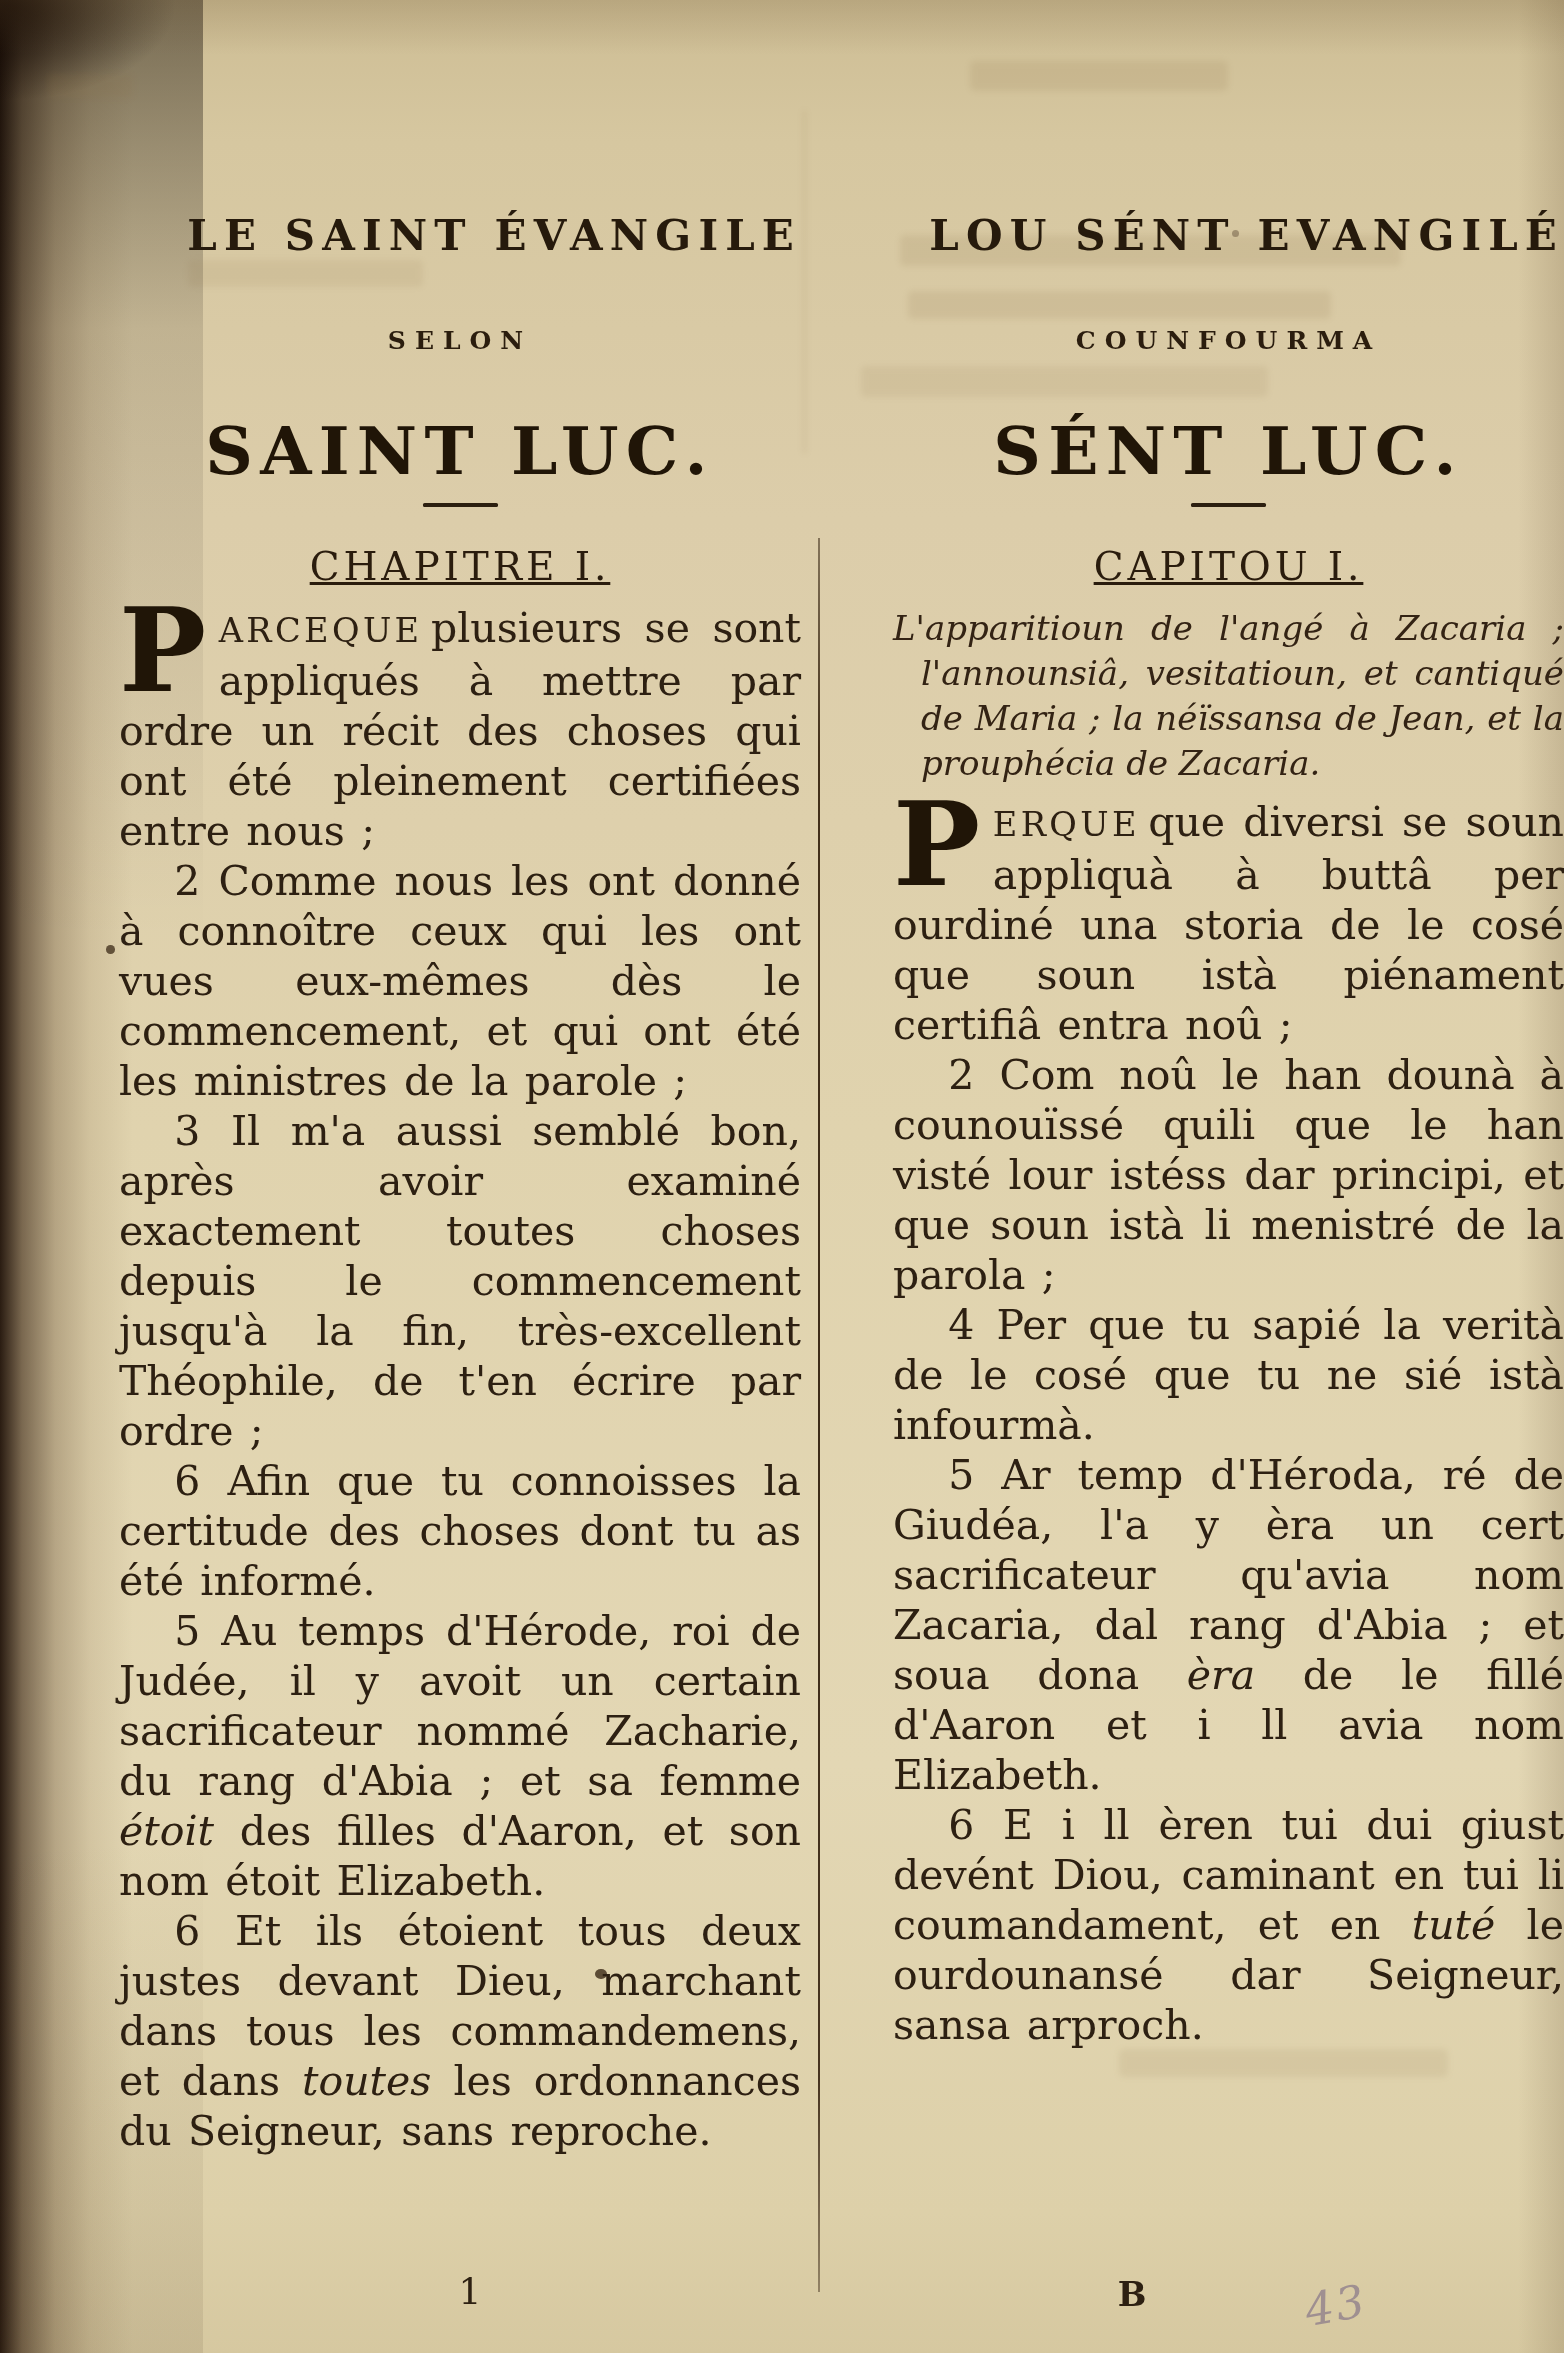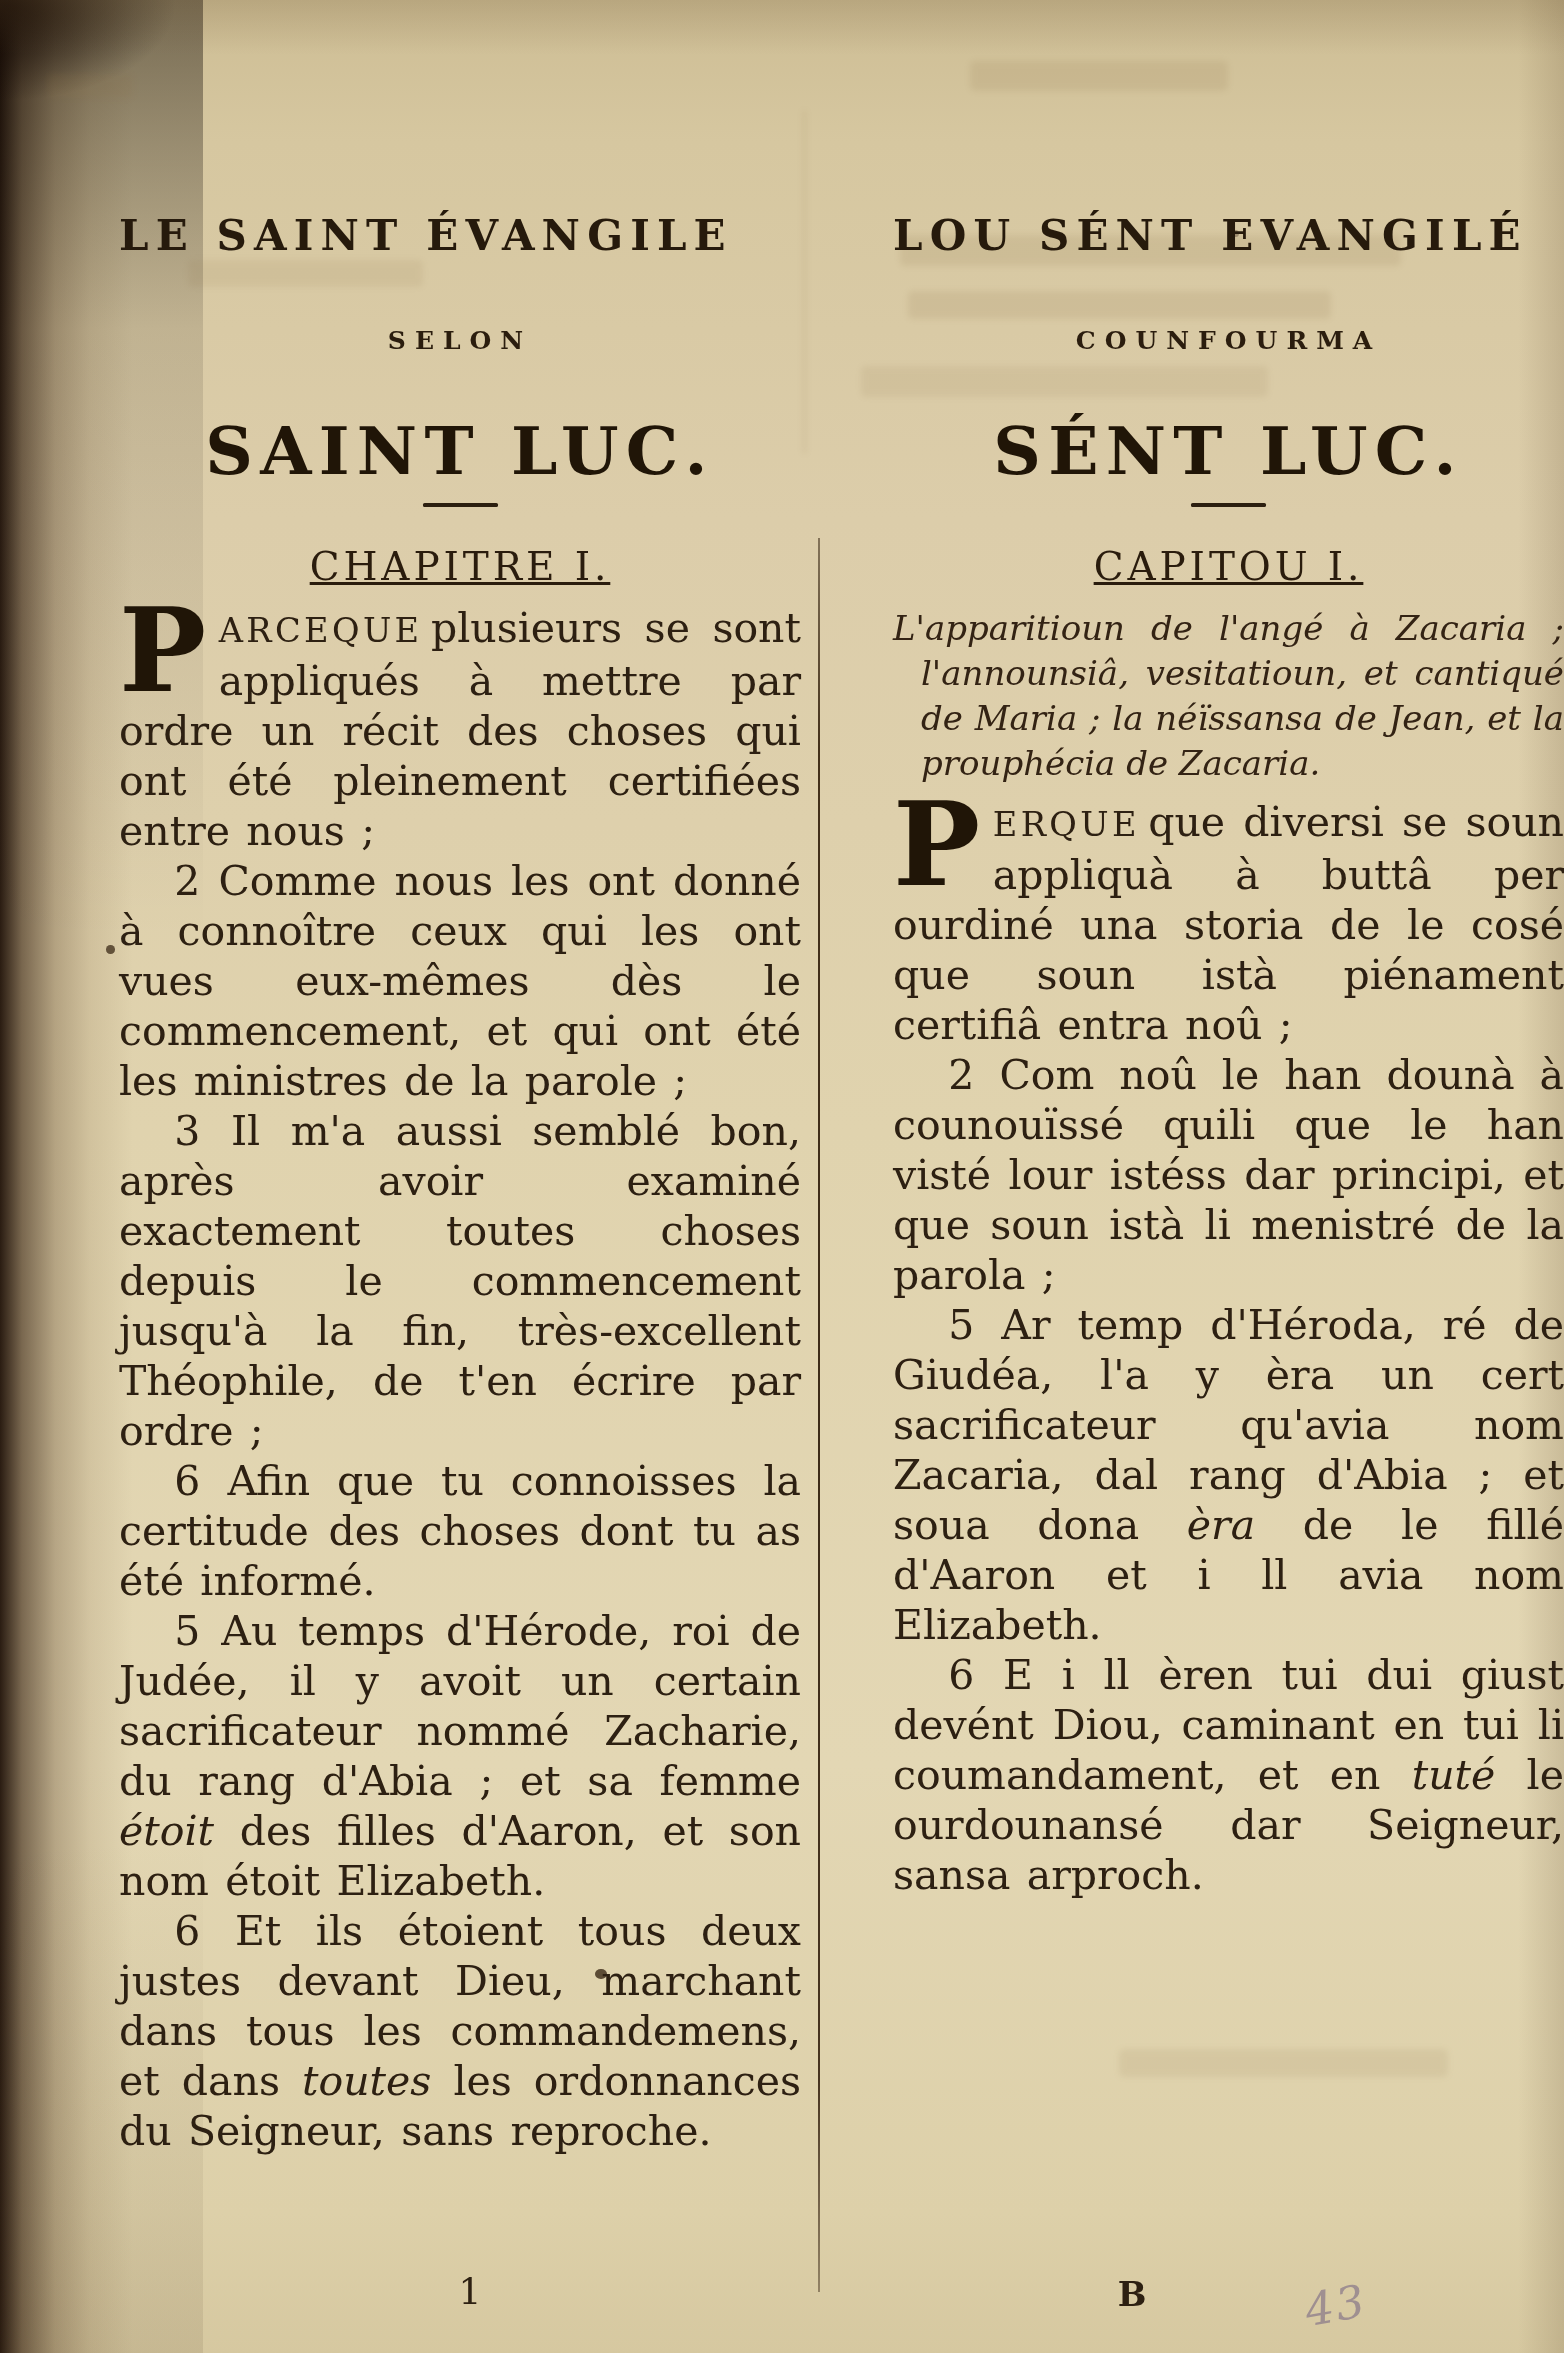--- a/index.html
+++ b/index.html
@@ -40,21 +40,21 @@
   .dot{position:absolute;border-radius:50%;background:#3b2917;}
   
   .column-divider{
     position:absolute;left:818px;top:538px;width:2.3px;height:1754px;
     background:linear-gradient(180deg,rgba(58,40,22,.55),#43301a 12%,#3c2b18 55%,#473420 88%,rgba(58,40,22,.45));
   }
   
   .col{position:absolute;top:0;}
   .col-left{left:119px;width:682px;}
   .col-right{left:848px;width:671px;margin-left:45px;}
-  .title-main{margin:211px 0 0;text-align:left;font-size:42px;line-height:1.2;
+  .title-main{margin:211px 0 0;text-align:right;font-size:42px;line-height:1.2;
     font-weight:bold;letter-spacing:.17em;color:#261a0c;}
   .title-sub{margin:64px 0 0;text-align:center;font-size:25px;line-height:1.25;
     font-weight:bold;letter-spacing:.36em;color:#2b1d0e;}
   .title-big{margin:56px 0 0;text-align:center;font-size:66px;line-height:1.18;
     font-weight:bold;letter-spacing:.11em;color:#201507;}
   .title-rule{margin:12.5px auto 0;width:75px;height:3.9px;background:#2c1f10;border-radius:1.6px;}
   .chapter-heading{margin:36px 0 0;text-align:center;font-size:39px;line-height:1.25;
     letter-spacing:.10em;color:#2a1c0d;text-decoration:underline;}
   .chapter-summary{margin:14px 0 0;font-style:italic;font-size:34px;line-height:45px;
     text-align:justify;color:#332314;padding-left:28px;text-indent:-28px;}
@@ -120,20 +120,21 @@
     <div class="title-main">LOU SÉNT EVANGILÉ</div>
     <div class="title-sub">COUNFOURMA</div>
     <div class="title-big">SÉNT LUC.</div>
     <div class="title-rule"></div>
     <div class="chapter-heading">CAPITOU I.</div>
     <p class="chapter-summary">L'apparitioun de l'angé à Zacaria ; l'announsiâ, vesitatioun, et cantiqué de Maria ; la néïssansa de Jean, et la prouphécia de Zacaria.</p>
     <p class="verse v1">
       <span class="dropcap">P</span><span class="lead-caps">ERQUE</span><span>que diversi se soun appliquà à buttâ per ourdiné una storia de le cosé que soun istà piénament certifiâ entra noû ;</span>
     </p>
     <p class="verse">2 Com noû le han dounà à counouïssé quili que le han visté lour istéss dar principi, et que soun istà li menistré de la parola ;</p>
+    <p class="verse">4 Per que tu sapié la verità de le cosé que tu ne sié istà infourmà.</p>
     <p class="verse">5 Ar temp d'Héroda, ré de Giudéa, l'a y èra un cert sacrificateur qu'avia nom Zacaria, dal rang d'Abia ; et soua dona <i>èra</i> de le fillé d'Aaron et i ll avia nom Elizabeth.</p>
     <p class="verse">6 E i ll èren tui dui giust devént Diou, caminant en tui li coumandament, et en <i>tuté</i> le ourdounansé dar Seigneur, sansa arproch.</p>
   </div>
 
   <div class="page-number">1</div>
   <div class="signature-mark">B</div>
   <div class="handwritten-note">43</div>
 
 </div>
 

